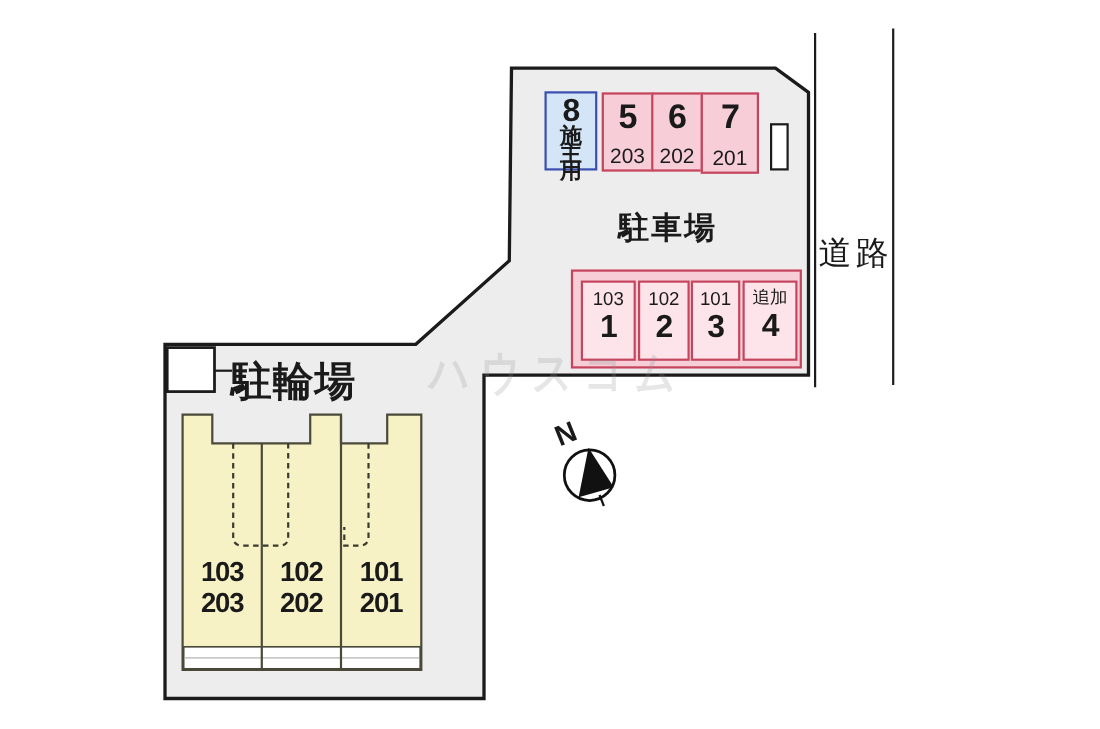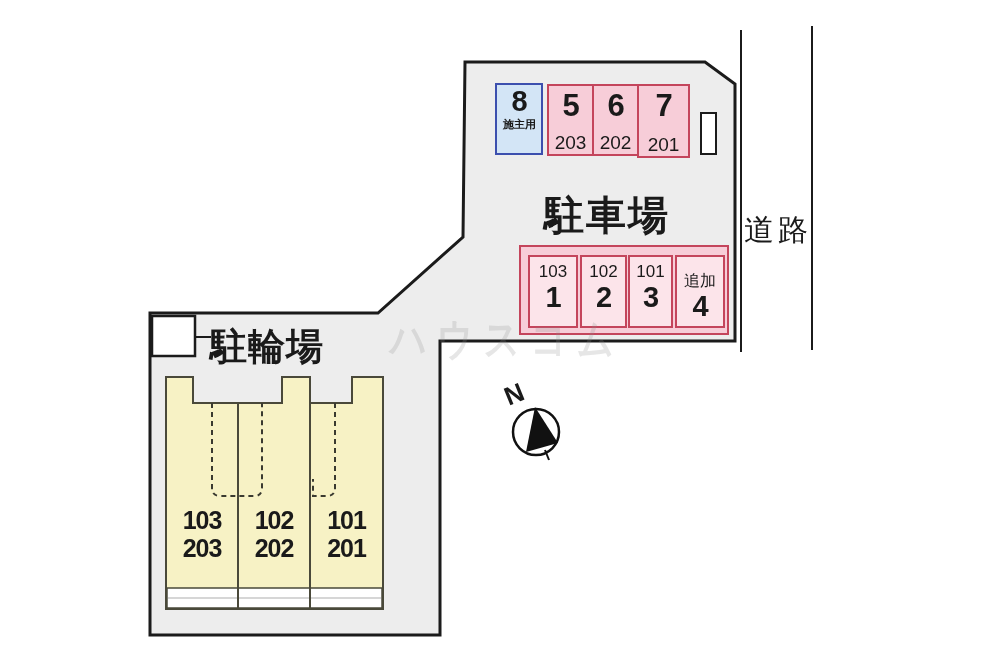--- a/index.html
+++ b/index.html
@@ -10,26 +10,26 @@
   .layer{position:absolute;left:0;top:0;z-index:1;}
   .txt{position:absolute;z-index:4;white-space:nowrap;}
 
   
   .cell{position:absolute;box-sizing:border-box;text-align:center;z-index:3;}
   .cell.pink{background:var(--pink-fill);border:2px solid var(--red-border);}
   .cell.lightpink{background:var(--pink-light);border:2px solid var(--red-border);}
   .cell.blue{background:var(--blue-fill);border:2px solid var(--blue-border);}
   .cell .num{display:block;font-size:31px;line-height:33px;font-weight:600;letter-spacing:-1px;}
   .cell .unit{display:block;font-size:19px;line-height:20px;font-weight:500;}
-  .owner-note{display:block;font-size:11px;line-height:16px;font-weight:700;margin:0 auto;width:34px;word-break:break-all;text-align:right;}
+  .owner-note{display:block;font-size:20px;line-height:16px;font-weight:700;margin:0 auto;width:34px;word-break:break-all;}
   .row-band{position:absolute;box-sizing:border-box;background:var(--pink-fill);border:2px solid var(--red-border);z-index:2;}
   .cell.small .unit{font-size:17px;line-height:18px;margin-top:4px;}
   .cell.small .num{font-size:29px;line-height:32px;}
 
-  .area-label{font-size:40px;font-weight:600;letter-spacing:2px;}
+  .area-label{font-size:28px;font-weight:600;letter-spacing:2px;}
   .road-label{font-size:30px;font-weight:400;letter-spacing:4px;}
   .bike-label{font-size:37px;font-weight:600;letter-spacing:1px;}
 
   .unit-label{position:absolute;z-index:4;text-align:center;font-size:25px;line-height:28px;font-weight:600;letter-spacing:-1px;}
 
   .watermark{
     position:absolute;left:390px;top:310px;z-index:5;
     font-size:44px;font-weight:700;letter-spacing:12px;color:#8f8f8f;opacity:0.22;
     transform:scaleX(0.82);transform-origin:left top;
   }
@@ -96,21 +96,21 @@
     <span class="num">1</span>
   </div>
   <div class="cell lightpink small" style="left:580px;top:255px;width:47px;height:73px;padding-top:2px;">
     <span class="unit">102</span>
     <span class="num">2</span>
   </div>
   <div class="cell lightpink small" style="left:628px;top:255px;width:45px;height:73px;padding-top:2px;">
     <span class="unit">101</span>
     <span class="num">3</span>
   </div>
-  <div class="cell lightpink small" style="left:675px;top:255px;width:50px;height:73px;padding-top:11px;">
+  <div class="cell lightpink small" style="left:675px;top:255px;width:50px;height:73px;padding-top:1px;">
     <span class="unit" style="font-size:16px;">追加</span>
     <span class="num">4</span>
   </div>
 
   <div class="txt bike-label" style="left:210px;top:322px;">駐輪場</div>
 
   <div class="txt road-label" style="left:744px;top:210px;">道路</div>
 
   <div class="unit-label" style="left:167px;top:506px;width:70px;">
     <span>103</span><br>

